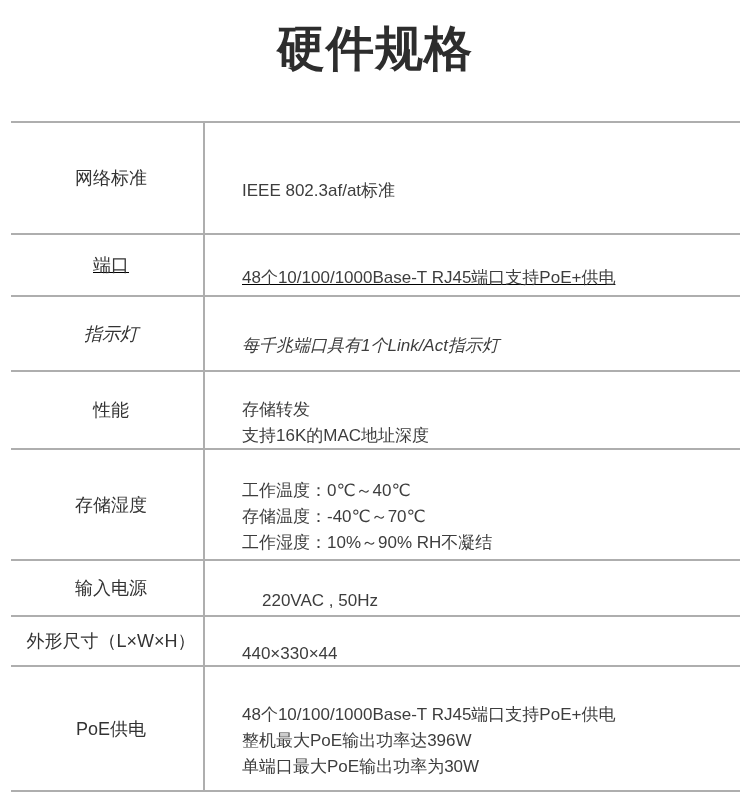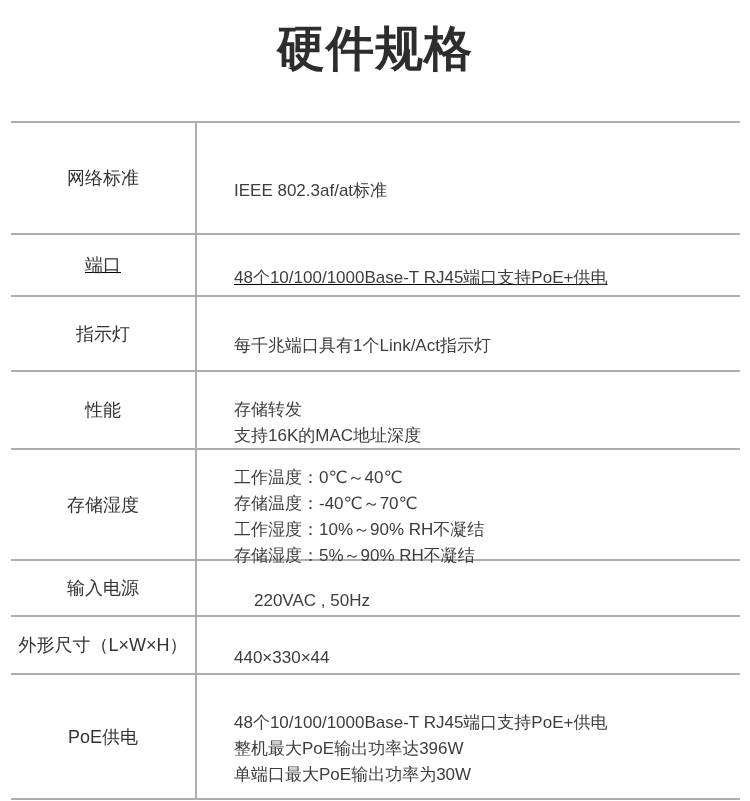--- a/index.html
+++ b/index.html
@@ -33,38 +33,39 @@
     border-top: 2px solid #aeaeae;
   }
   .spec-row {
     display: flex;
     align-items: stretch;
     border-bottom: 2px solid #aeaeae;
   }
   
   .spec-row:nth-of-type(1) { height: 112px; }
   .spec-row:nth-of-type(2) { height: 62px; text-decoration: underline;  }
-  .spec-row:nth-of-type(3) { height: 75px;  }
+  .spec-row:nth-of-type(3) { height: 75px; font-style: italic;  }
   .spec-row:nth-of-type(4) { height: 78px;  }
   .spec-row:nth-of-type(5) { height: 111px; }
   .spec-row:nth-of-type(6) { height: 56px; gap: 20px;  }
-  .spec-row:nth-of-type(7) { height: 58px;  }
+  .spec-row:nth-of-type(7) { height: 50px;  }
   .spec-row:nth-of-type(8) { height: 125px; }
   .spec-label {
     width: 186px;
     flex: 0 0 186px;
     border-right: 2px solid #aeaeae;
     display: flex;
     align-items: center;
     justify-content: center;
     text-align: center;
     font-size: 18px;
     color: #333333;
     font-weight: 500;
     padding: 8px 4px;
+    margin-left: 8px;
   }
   .spec-value {
     flex: 1 1 auto;
     display: flex;
     flex-direction: column;
     justify-content: center;
     padding-left: 37px;
     padding-right: 10px;
     margin-top: 25px;
   }
@@ -105,21 +106,20 @@
           <div class="value-line">存储转发</div>
           <div class="value-line">支持16K的MAC地址深度</div>
         </div>
       </div>
       <div class="spec-row">
         <div class="spec-label">存储湿度</div>
         <div class="spec-value">
           <div class="value-line">工作温度：0℃～40℃</div>
           <div class="value-line">存储温度：-40℃～70℃</div>
           <div class="value-line">工作湿度：10%～90% RH不凝结</div>
-          <div class="value-line">存储湿度：5%～90% RH不凝结</div>
         </div>
       </div>
       <div class="spec-row">
         <div class="spec-label">输入电源</div>
         <div class="spec-value">
           <div class="value-line">220VAC , 50Hz</div>
         </div>
       </div>
       <div class="spec-row">
         <div class="spec-label">外形尺寸（L×W×H）</div>

